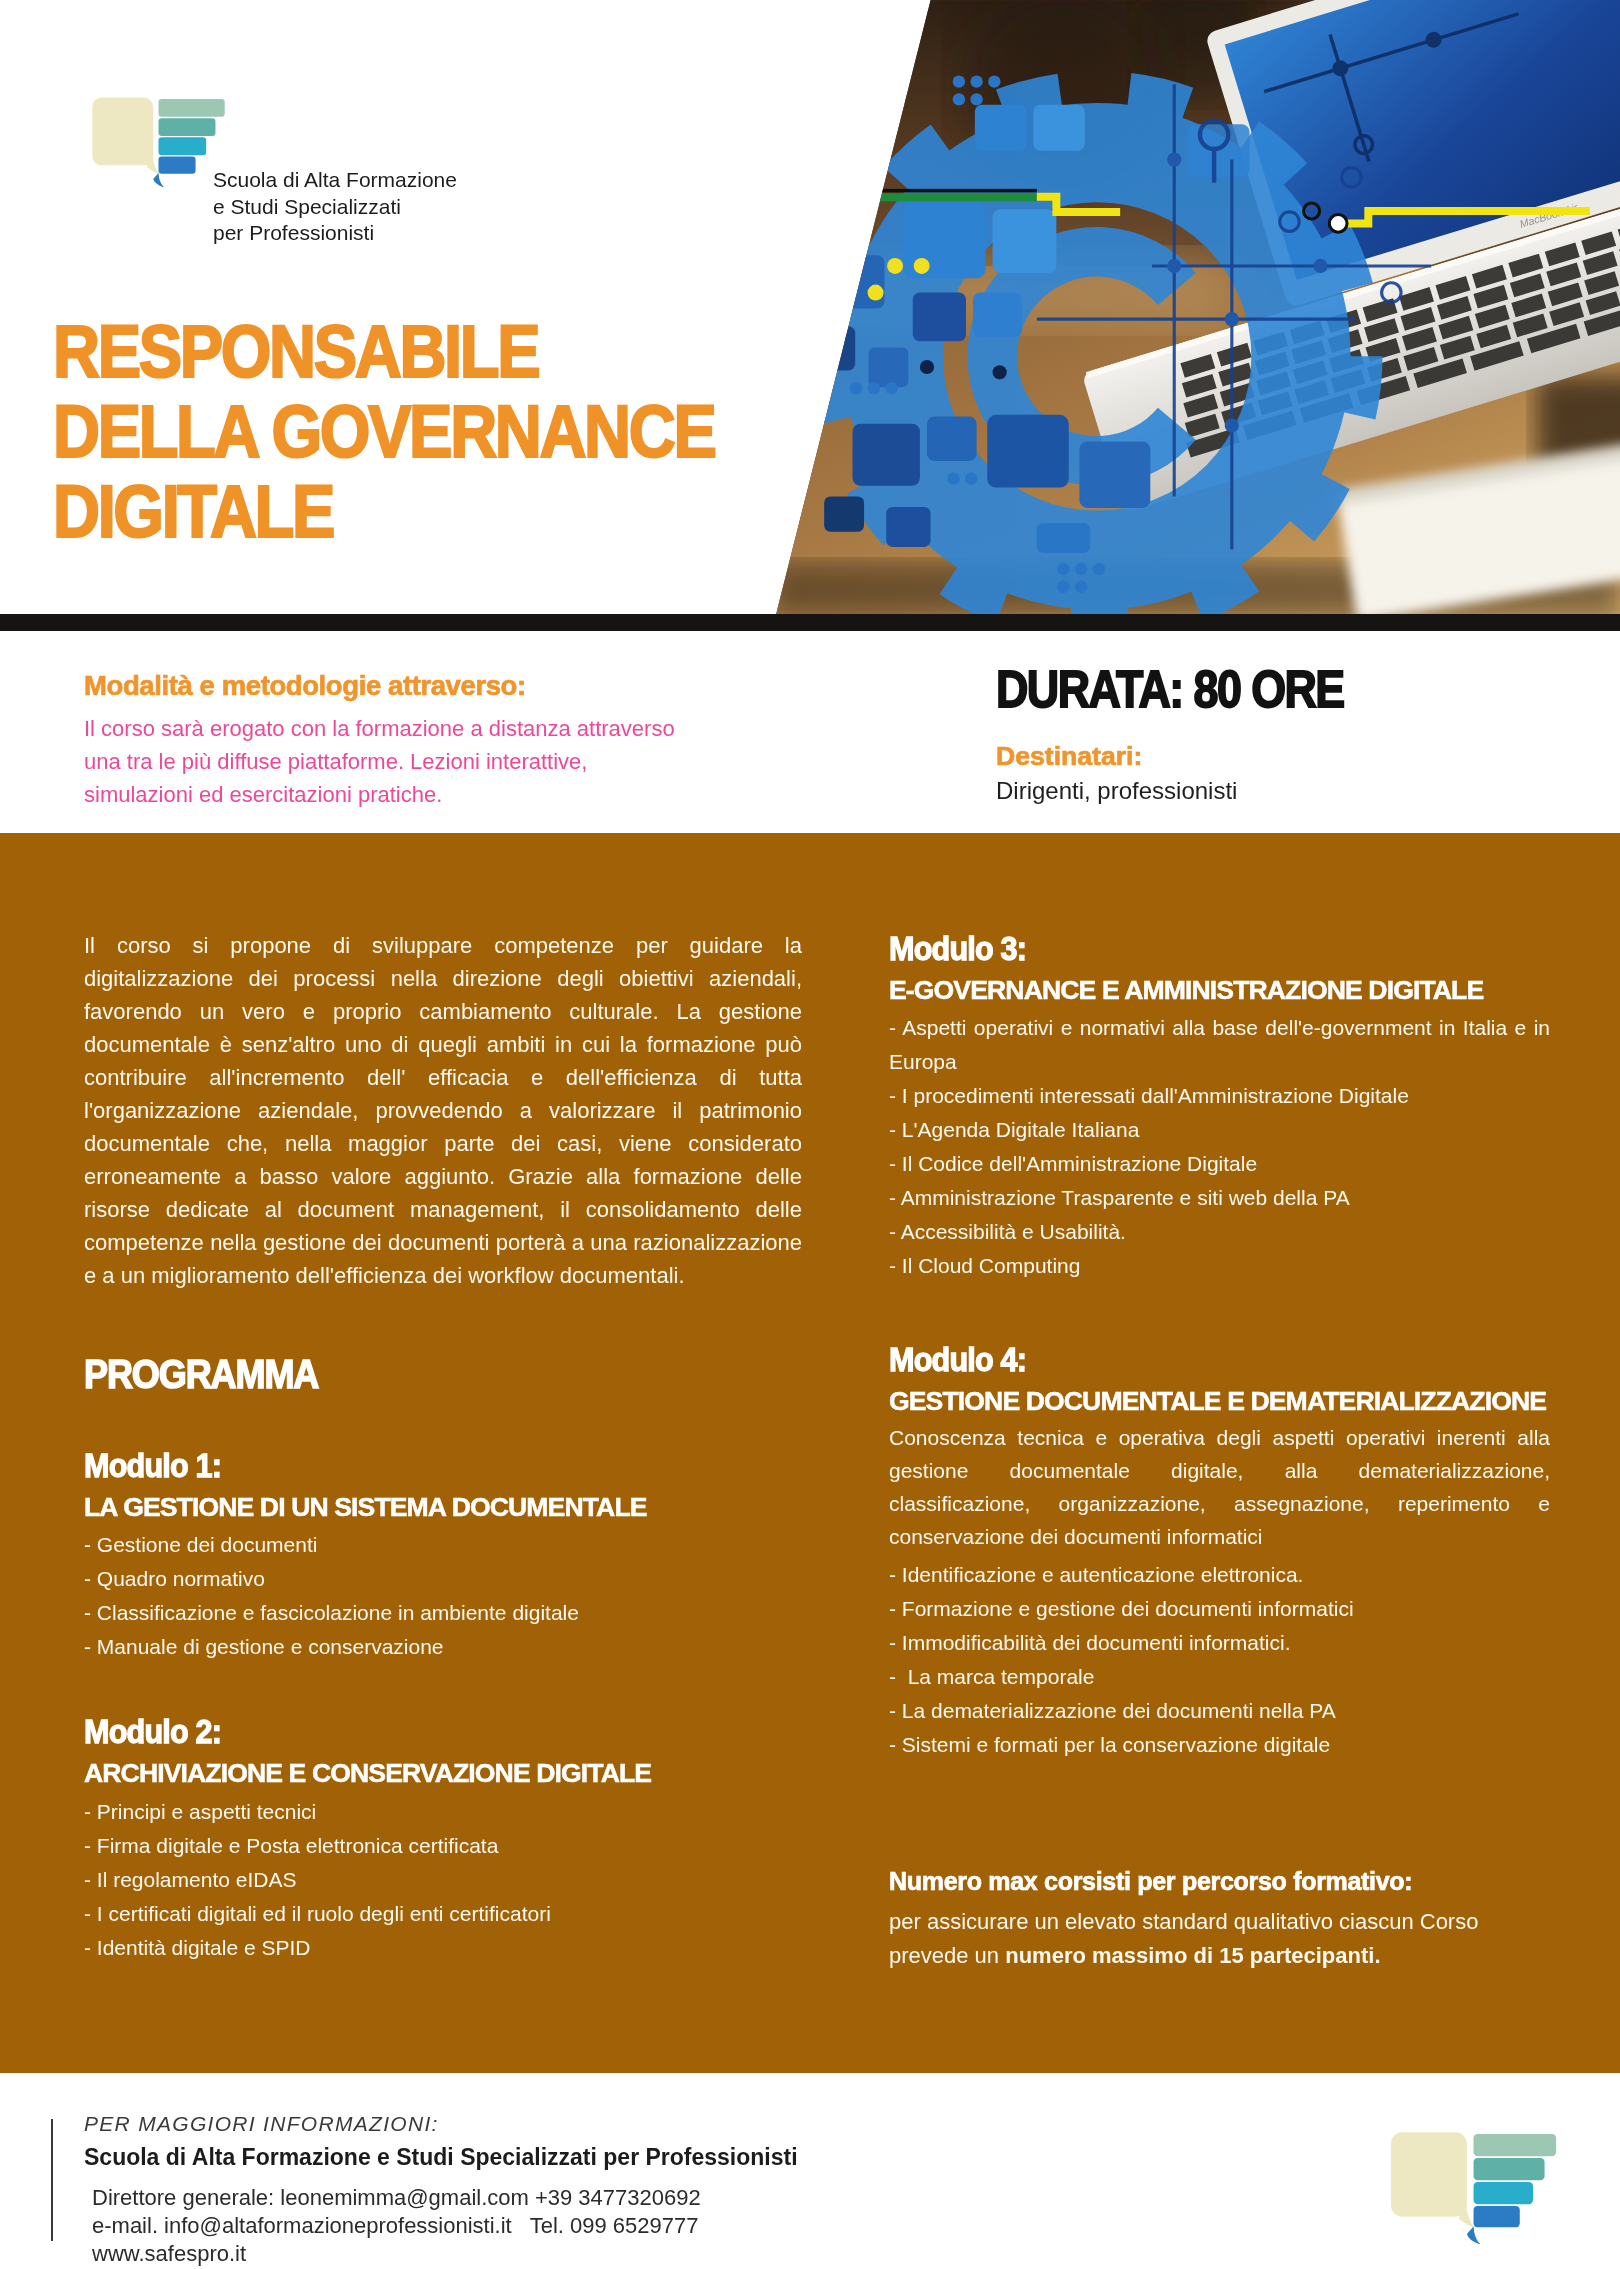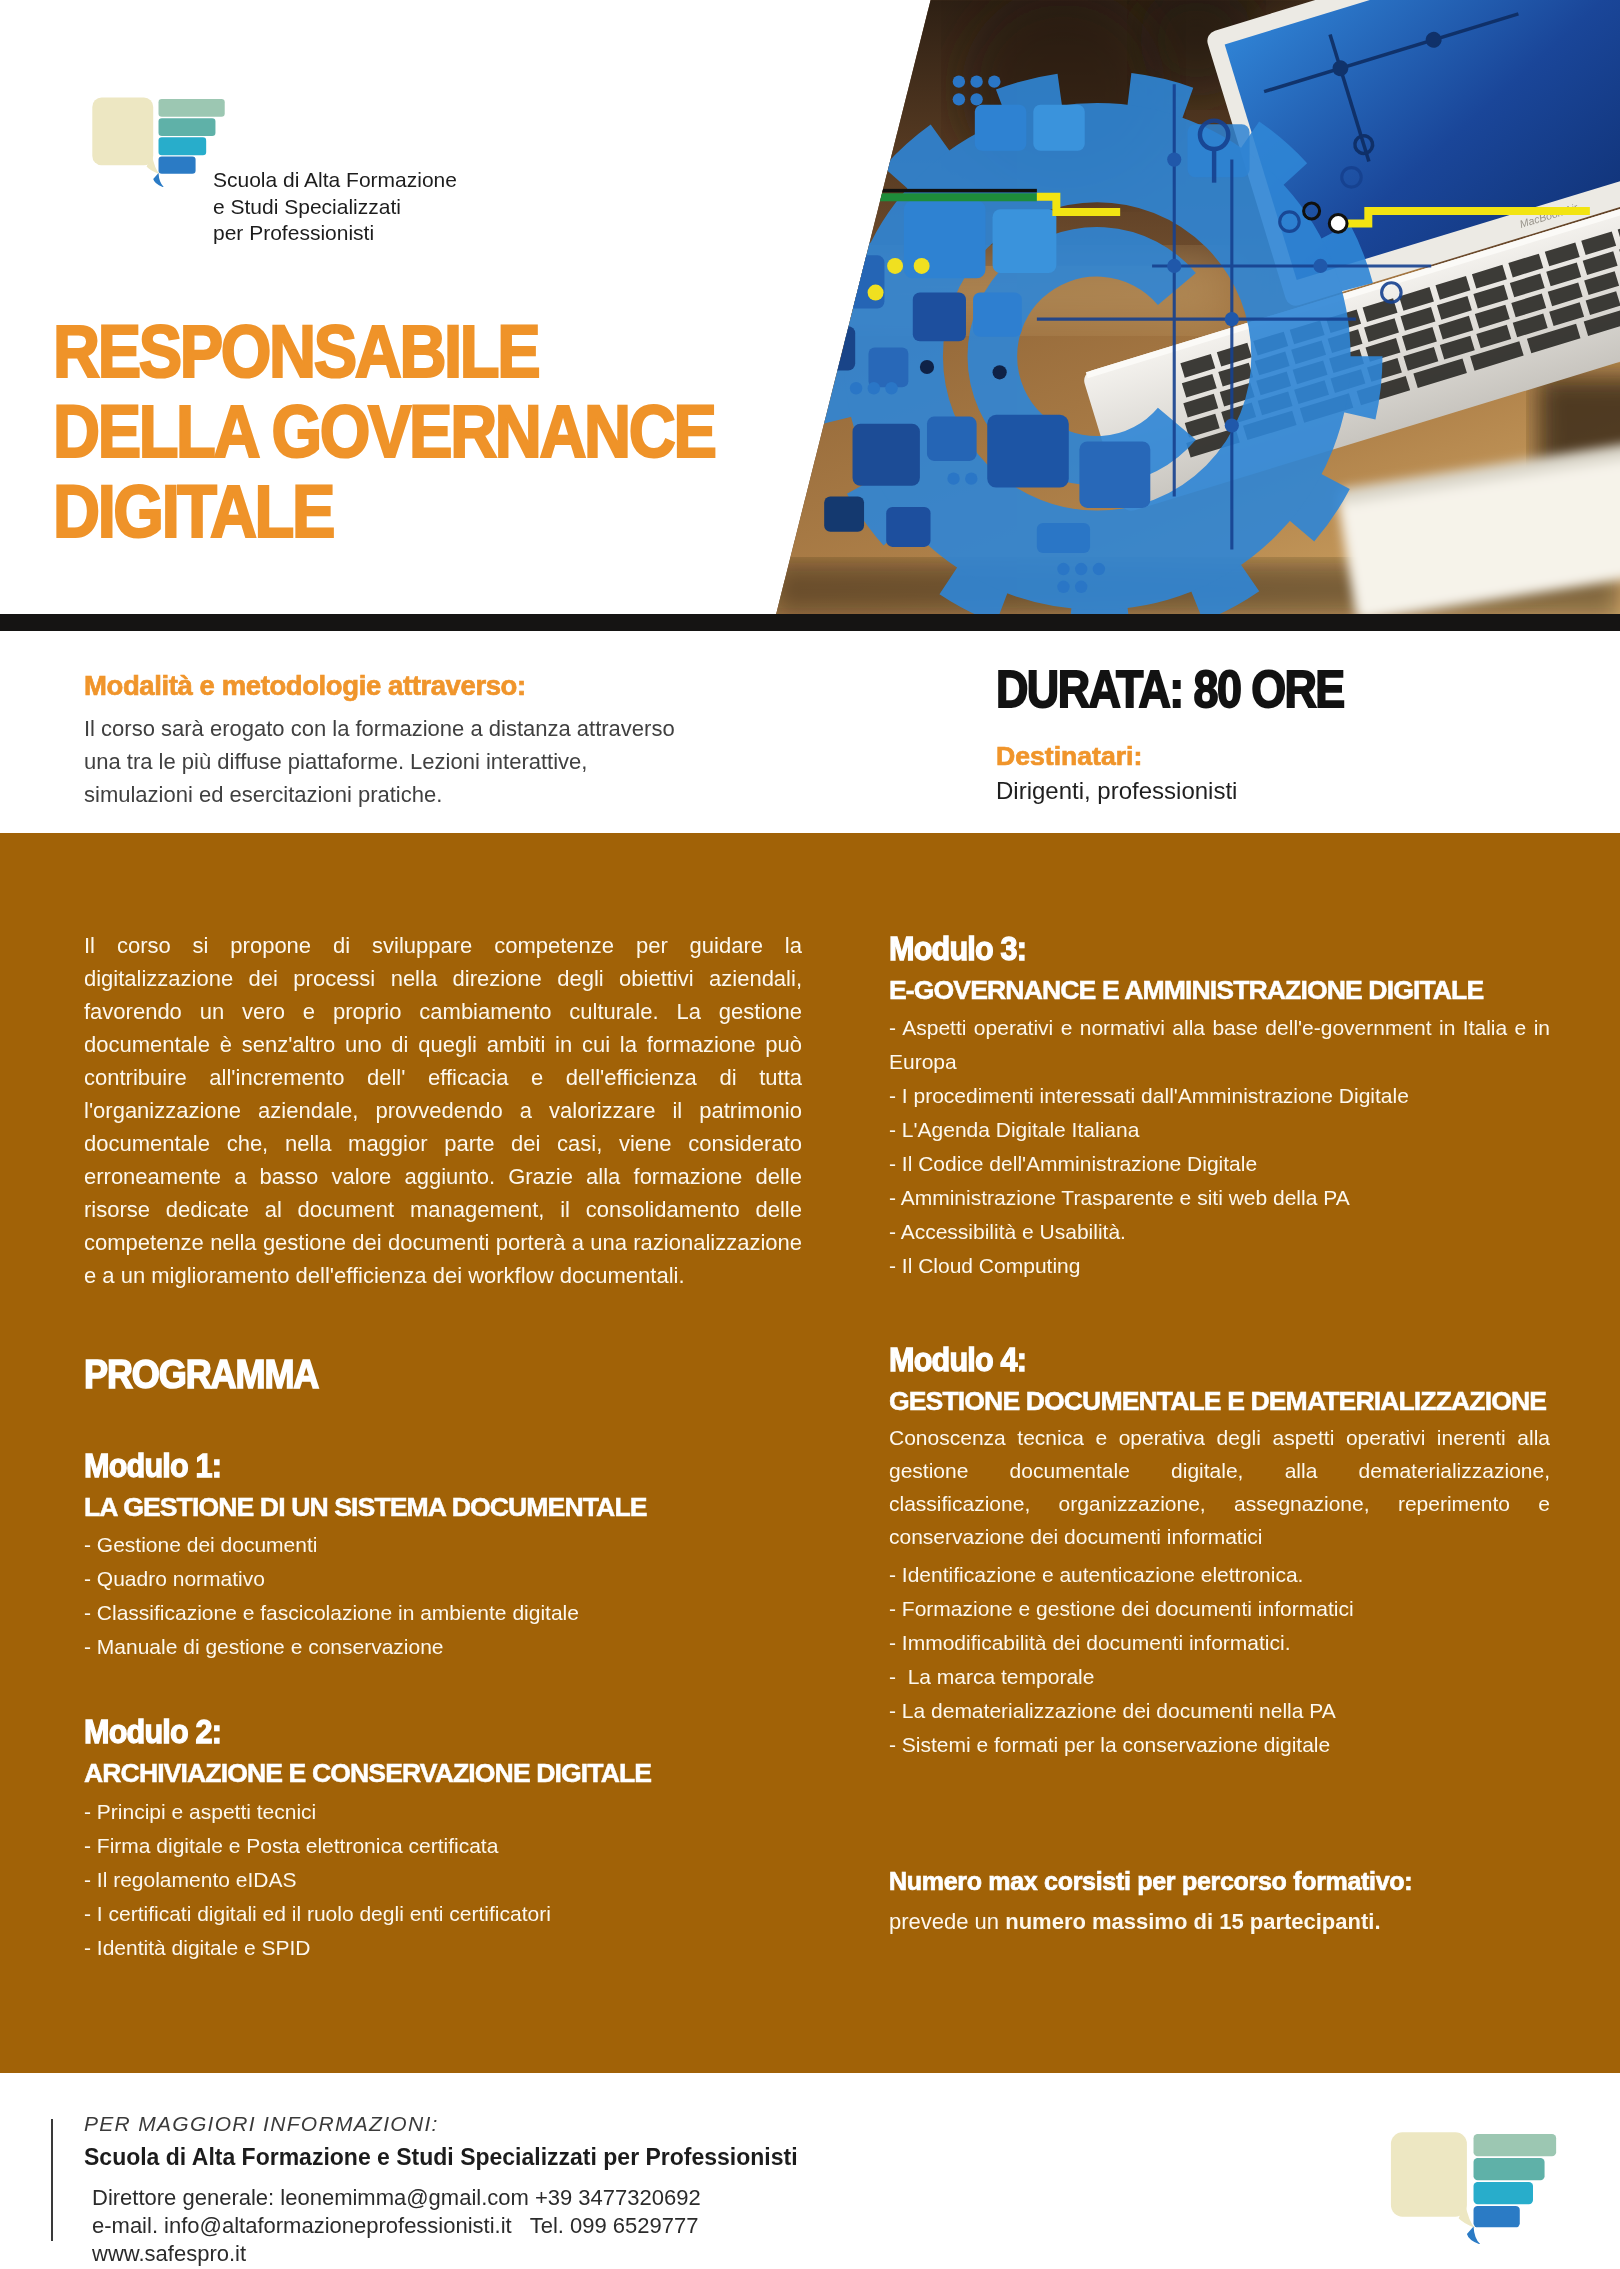--- a/index.html
+++ b/index.html
@@ -20,21 +20,21 @@
         clip-path:polygon(18.8% 0,100% 0,100% 100%,0.52% 100%);background:#6a4a2c;}
   .hero svg{display:block;}
 
   
   .band{position:absolute;left:0;top:614px;width:1621px;height:17px;background:#151413;z-index:5;}
 
   
   .modalita{position:absolute;left:84px;top:670px;width:798px;}
   .modalita-h{font-size:27.5px;font-weight:700;color:#F0952B;letter-spacing:-0.4px;
               -webkit-text-stroke:0.7px #F0952B;}
-  .modalita-lines{margin-top:9.8px;font-size:22px;line-height:33px;color:#404040;}
+  .modalita-lines{margin-top:9.8px;font-size:22px;line-height:33px;color:#ec4899;}
   .durata{position:absolute;left:996px;top:663px;width:576px;}
   .durata-h{font-weight:700;font-size:51px;line-height:53px;letter-spacing:-1.8px;color:#121212;
             -webkit-text-stroke:1.8px #121212;transform:scaleX(.88);transform-origin:0 50%;white-space:nowrap;}
   .dest-label{margin-top:25px;font-size:26.6px;font-weight:700;color:#F0952B;-webkit-text-stroke:0.7px #F0952B;}
   .dest-value{margin-top:5.3px;font-size:24px;color:#1f1f1f;}
 
   
   .orange{position:absolute;left:0;top:833px;width:1621px;height:1240px;background:#a16207;}
   .col-left{position:absolute;left:84px;top:0;width:718px;}
   .col-right{position:absolute;left:889px;top:0;width:661px;}
@@ -324,20 +324,21 @@
           <div class="li">- Immodificabilità dei documenti informatici.</div>
           <div class="li">-  La marca temporale</div>
           <div class="li">- La dematerializzazione dei documenti nella PA</div>
           <div class="li">- Sistemi e formati per la conservazione digitale</div>
         </div>
       </div>
 
       <div class="numero">
         <div class="numero-h">Numero max corsisti per percorso formativo:</div>
         <div class="numero-lines">
+          <div>per assicurare un elevato standard qualitativo ciascun Corso</div>
           <div>
             <span class="r">prevede un </span><span class="b">numero massimo di 15 partecipanti.</span>
           </div>
         </div>
       </div>
     </div>
   </div>
 
   <div class="footer-rule"></div>
   <div class="footer-text">

